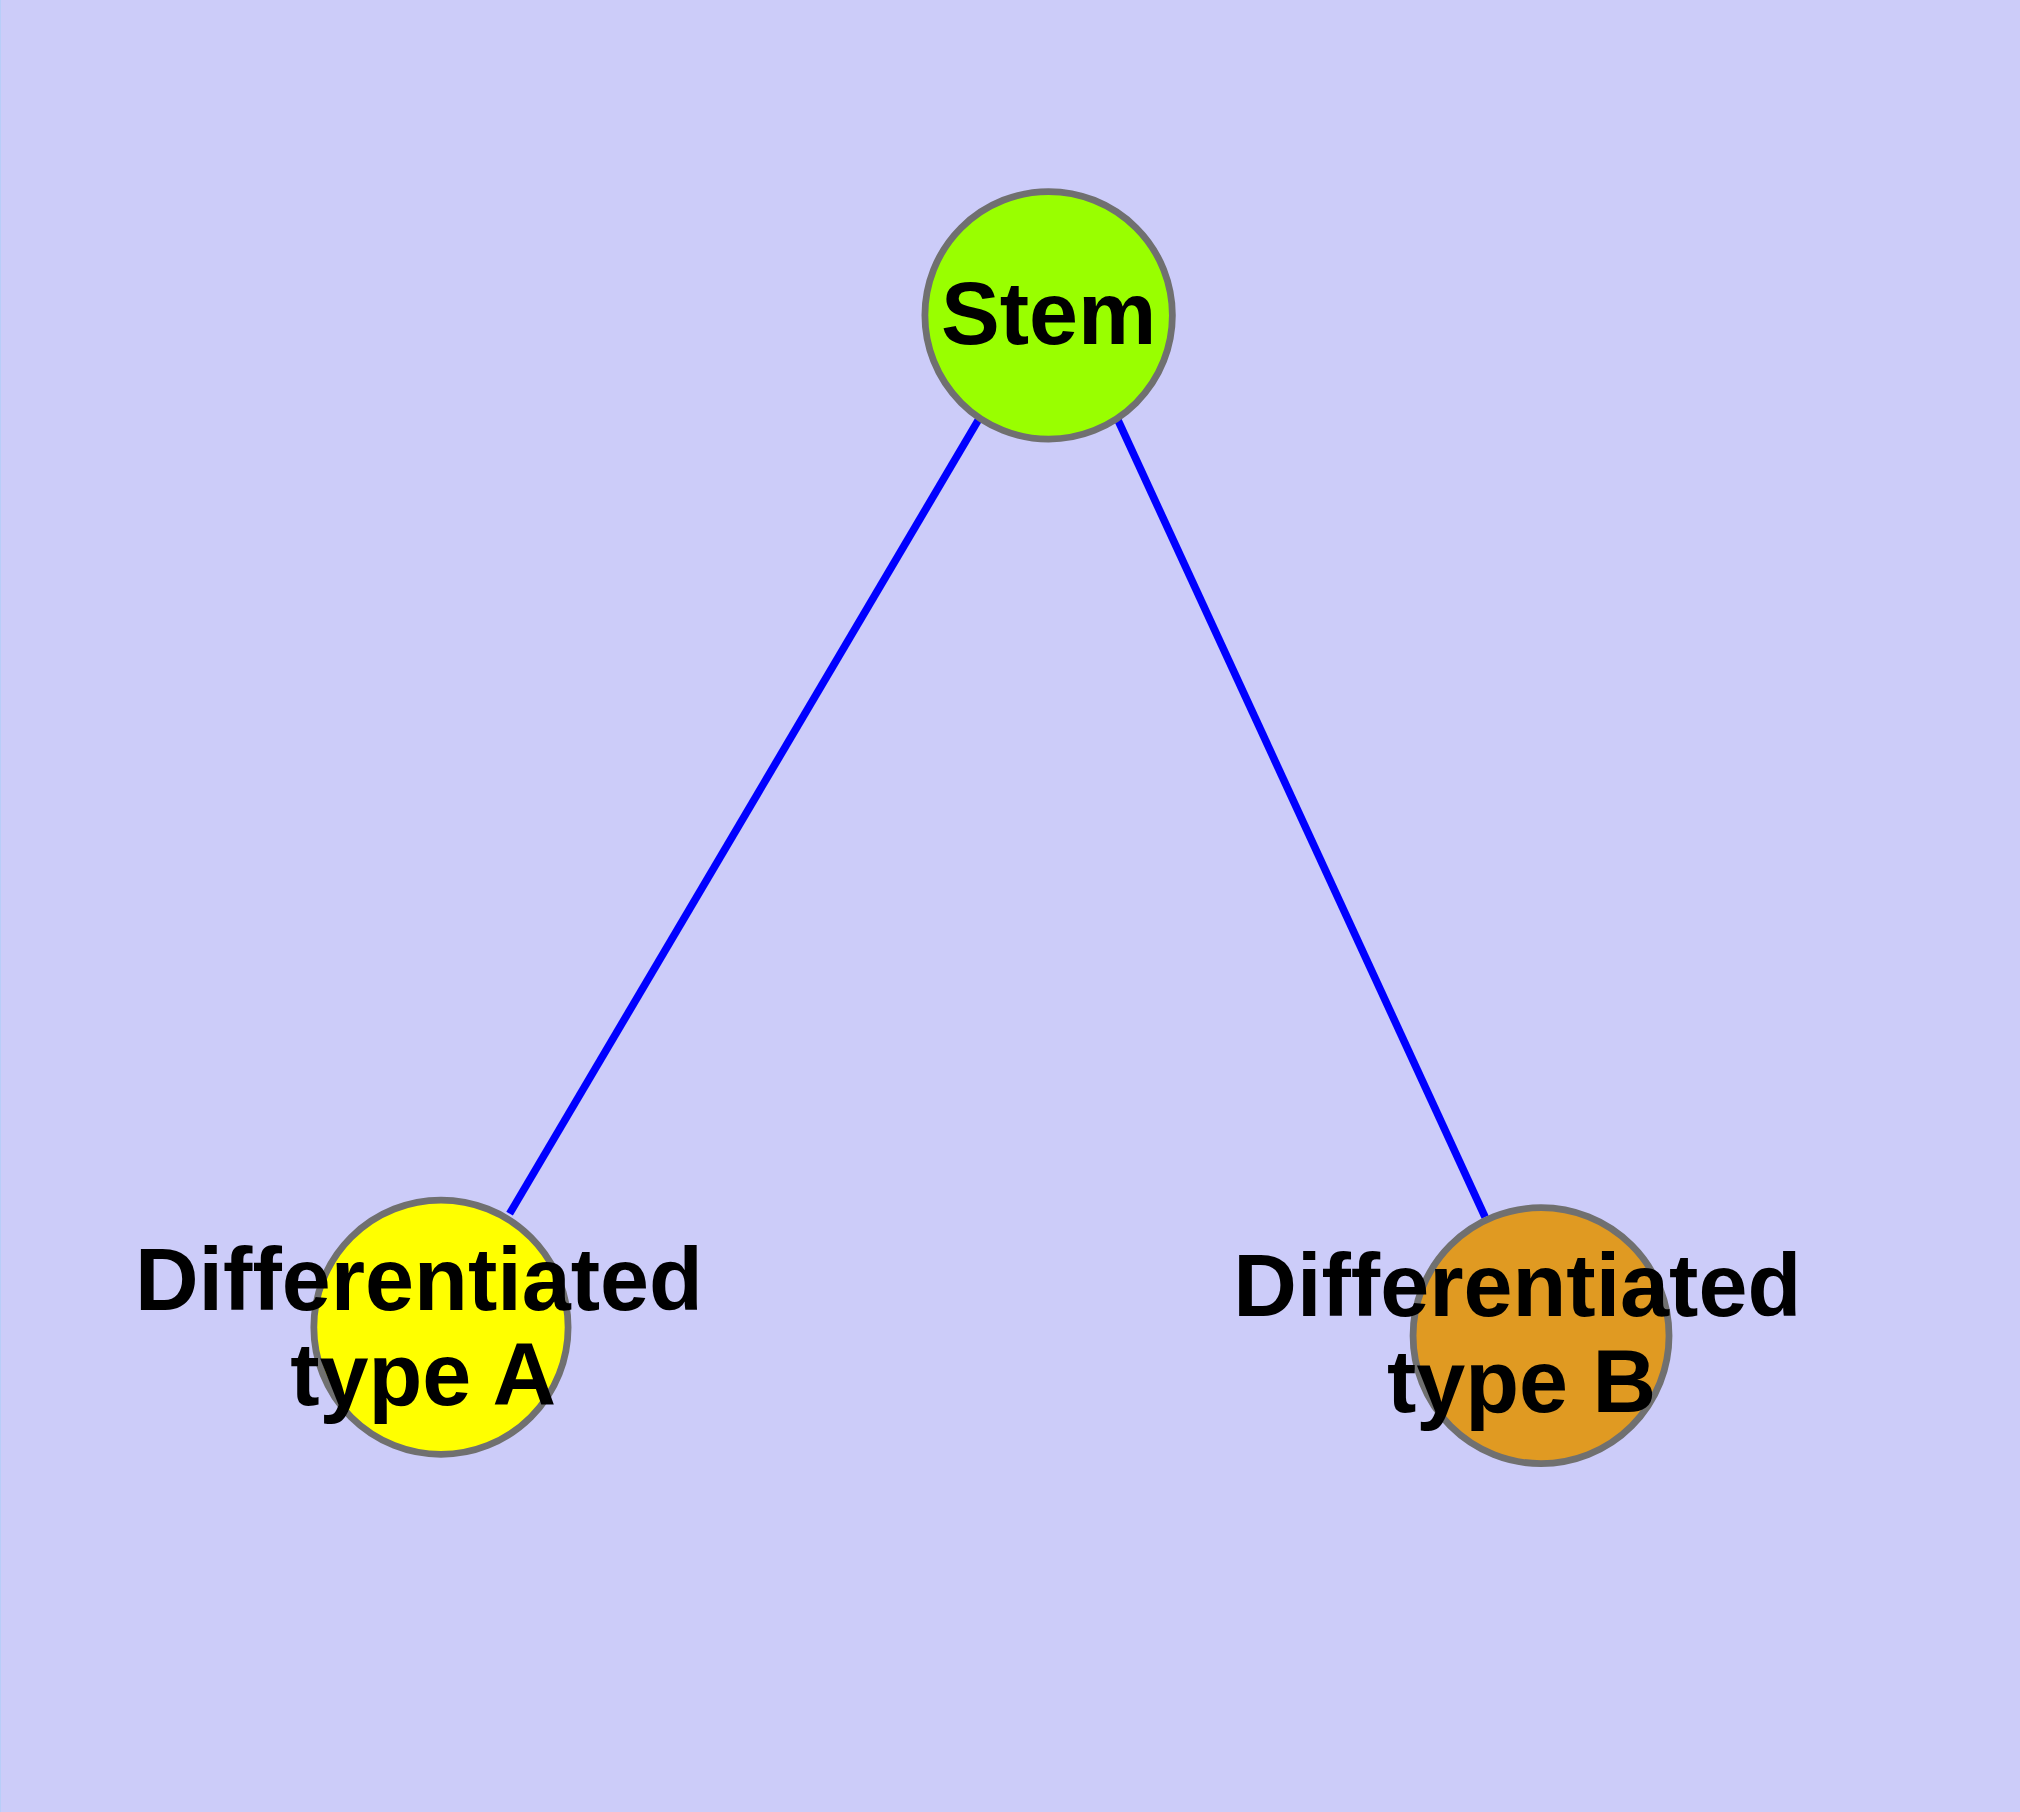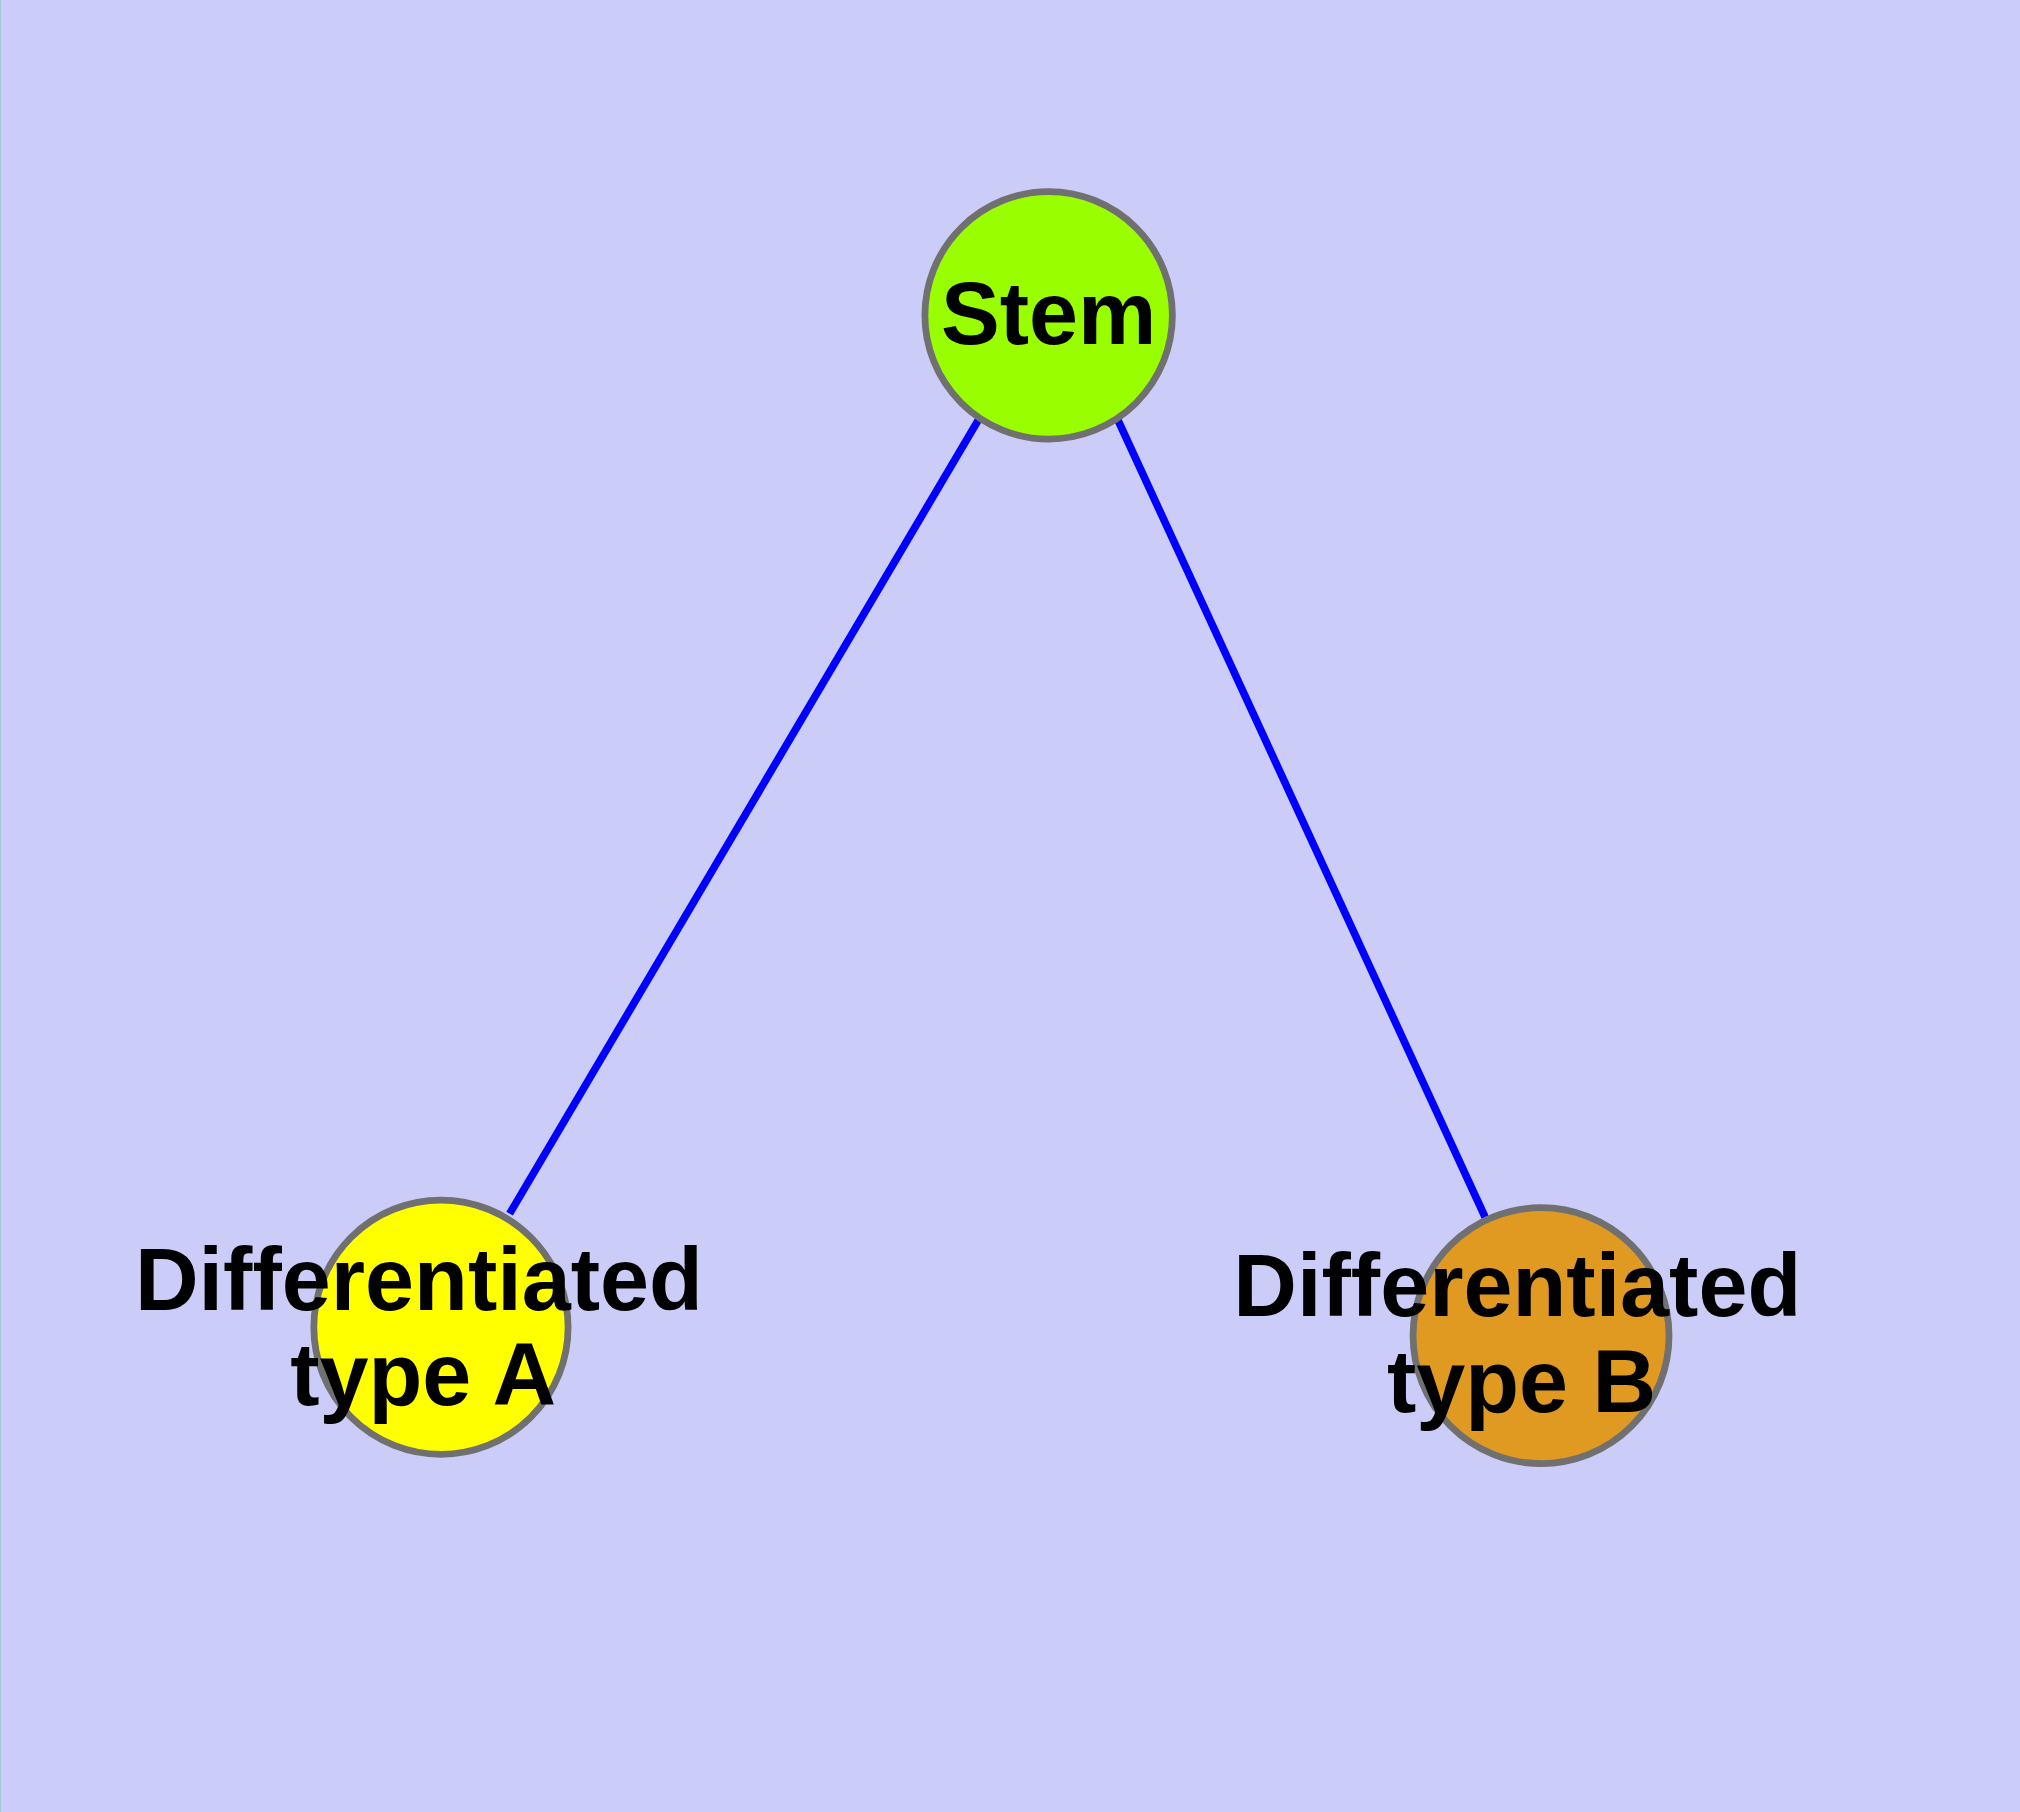--- a/index.html
+++ b/index.html
@@ -28,21 +28,21 @@
     fill: #000000;
     font-size: 104px;
     dominant-baseline: middle;
     text-anchor: middle;
     pointer-events: none;
   }
 </style>
 </head>
 <body>
 
-<div id="canvas" style="background: #22c55e;">
+<div id="canvas" style="background: #7dd3fc;">
   <svg id="graph-svg" viewBox="0 0 2384 2138">
 
     <rect x="0" y="0" width="2384" height="2138" fill="#ccccf9"></rect>
 
     <line x1="1155" y1="494" x2="601" y2="1432" stroke="#0000ff" stroke-width="9" stroke-linecap="butt"></line>
     <line x1="1318" y1="494" x2="1752" y2="1436" stroke="#0000ff" stroke-width="9" stroke-linecap="butt"></line>
 
     <g>
       <circle cx="1237" cy="372" r="146" fill="#99ff00" stroke="#707070" stroke-width="8"></circle>
       <text class="node-label" x="1237" y="378" fill="#000000" style="font-size: 104px;">Stem</text>

